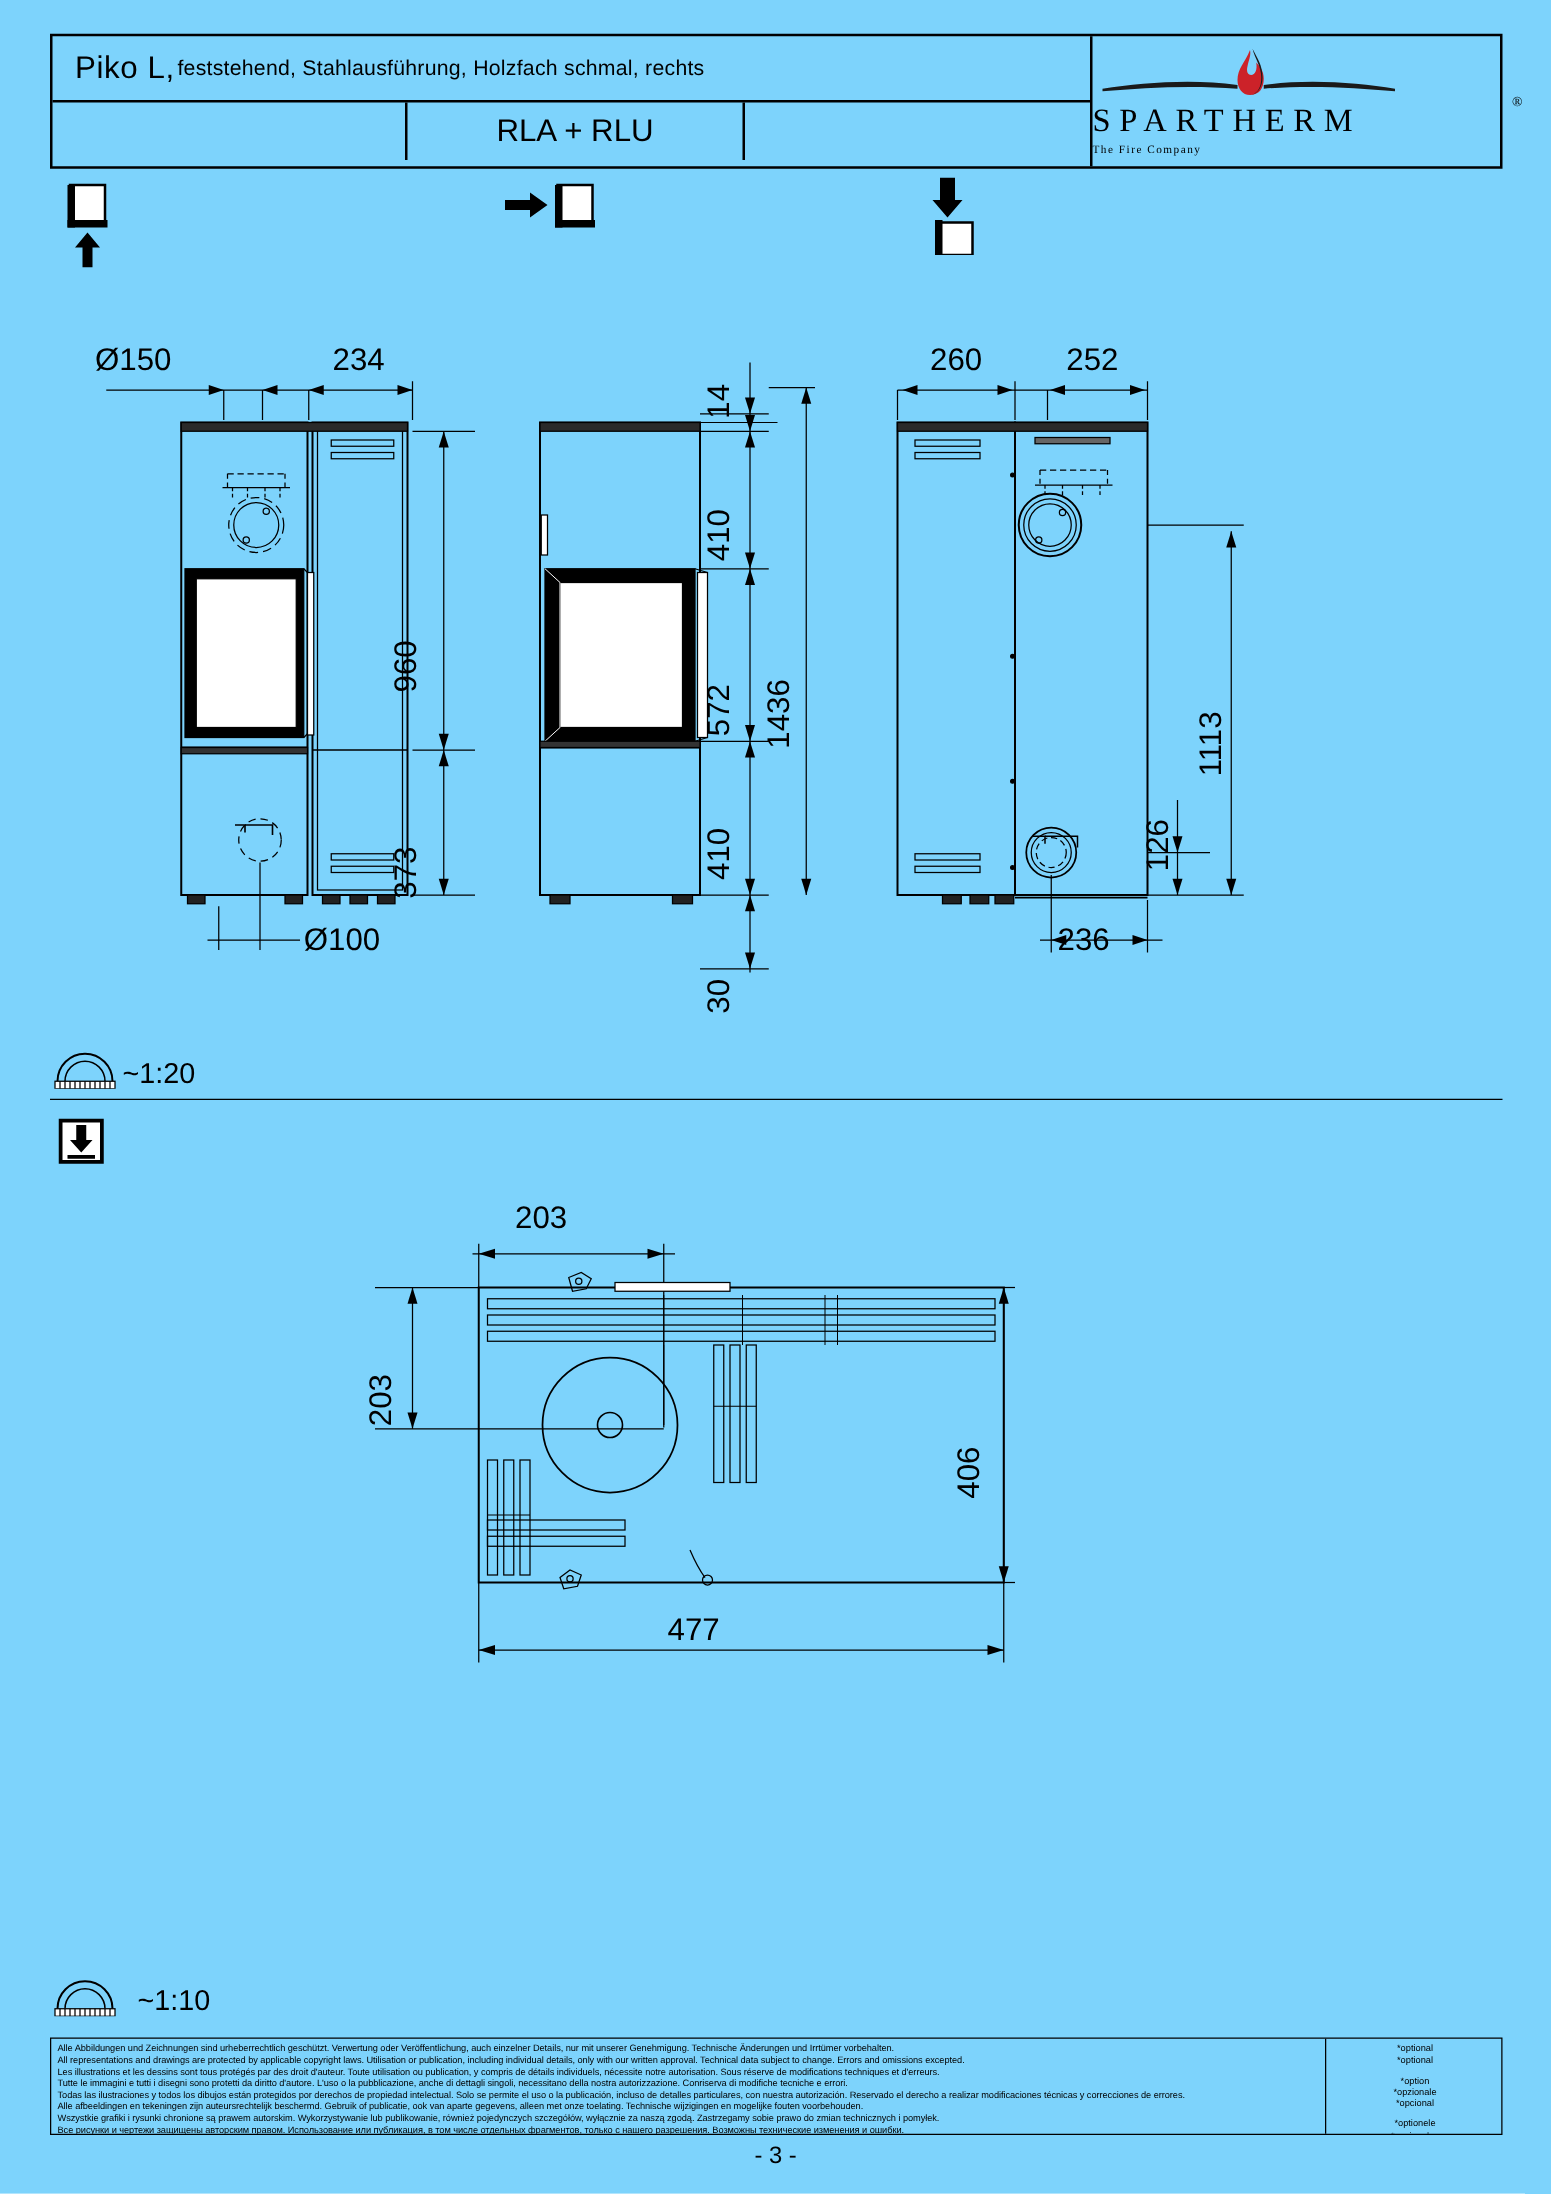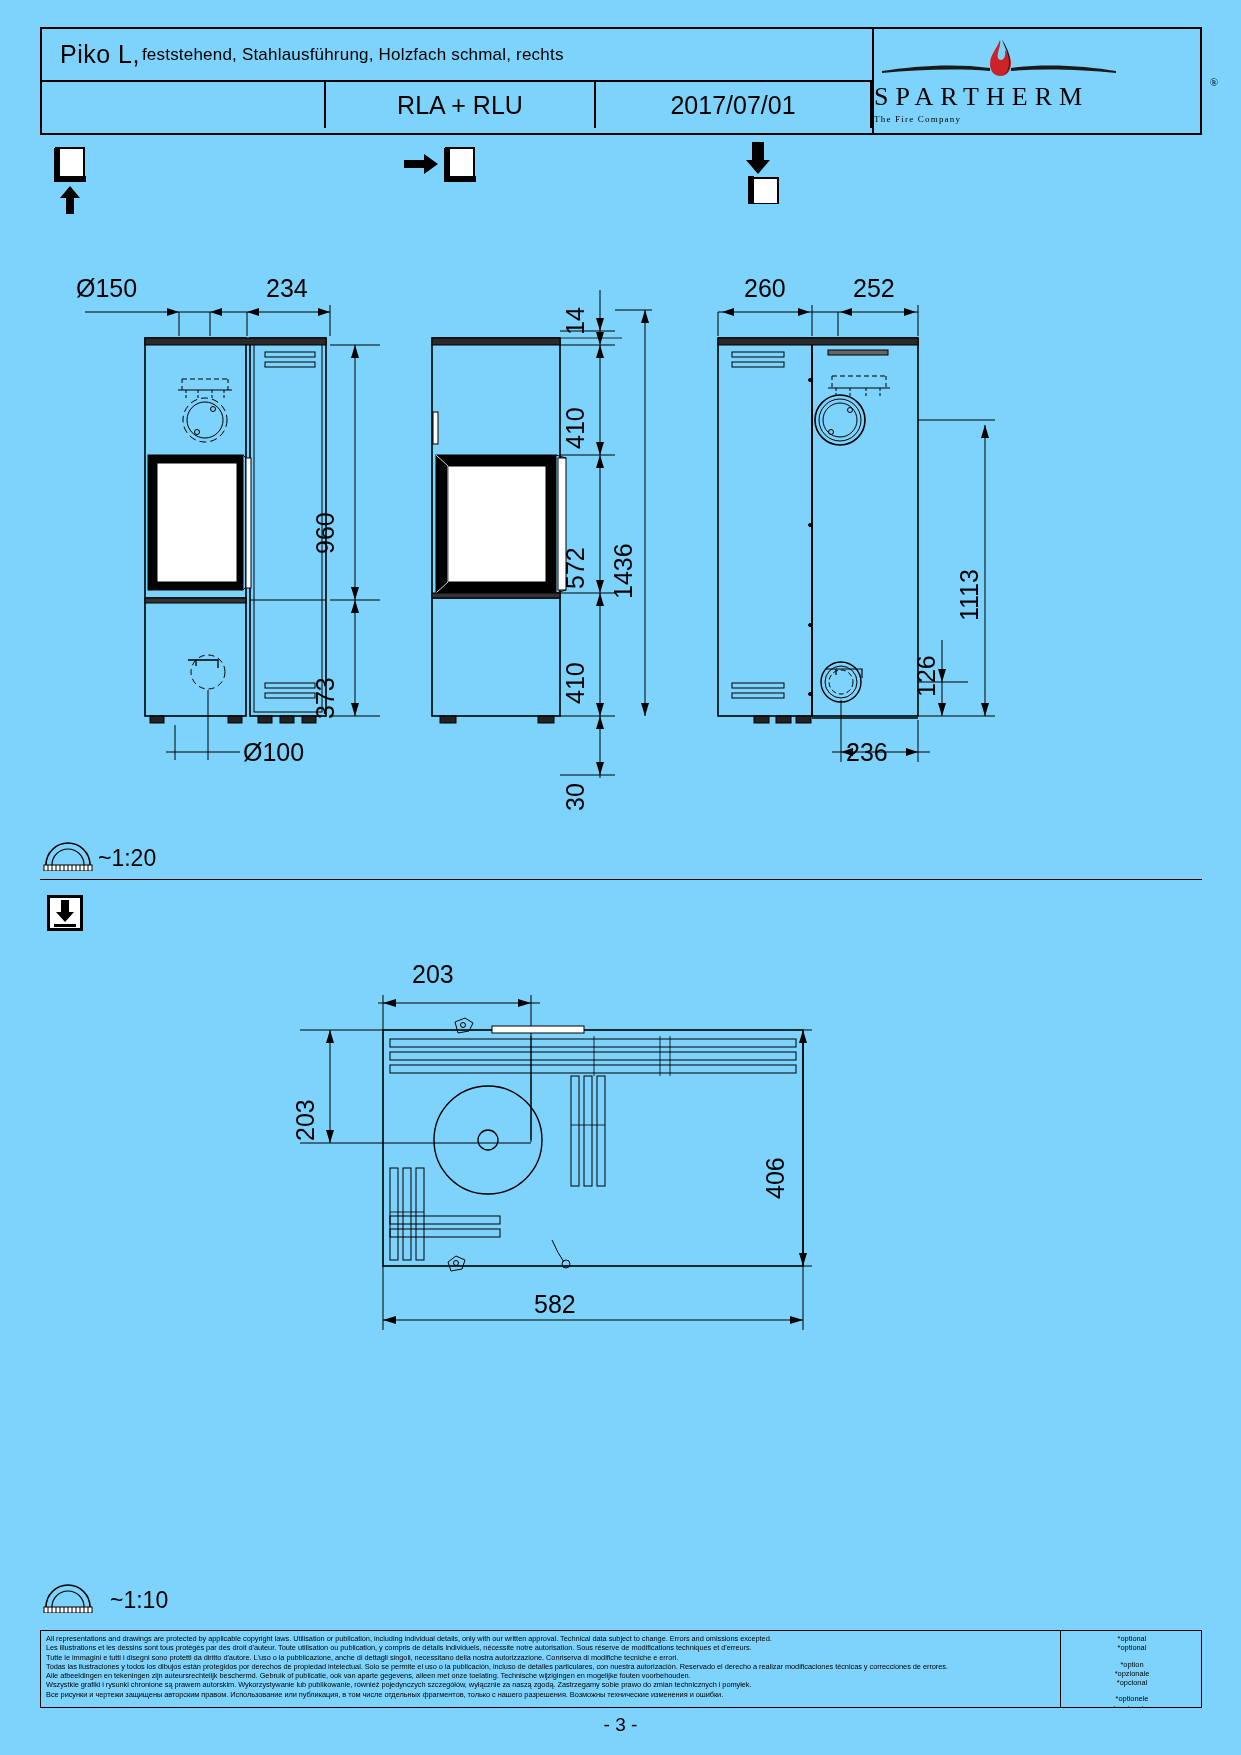--- a/index.html
+++ b/index.html
@@ -173,21 +173,20 @@
 
 <div id="page">
 
   <div class="titleblock">
     <div class="tb-row-top">
       <span class="tb-title-main">Piko L,</span>
       <span class="tb-title-sub">feststehend, Stahlausführung, Holzfach schmal, rechts</span>
     </div>
     <div class="tb-cell tb-cell-a"></div>
     <div class="tb-cell tb-cell-b">RLA + RLU</div>
-    <div class="tb-cell tb-cell-c">2017/07/01</div>
 
     <div class="tb-logo">
       <svg class="logo-flame" width="250" height="46" viewBox="0 0 250 46">
         <path d="M126 2 C122 12 116 17 116 26 C116 33 120 38 126 38 C133 38 137 33 137 25 C137 19 134 15 131 12 C132 18 130 22 127 22 C124 22 123 19 124 15 C125 10 127 6 126 2 Z" fill="#CC2229"></path>
         <path d="M128 1 C132 9 136 14 136 24 C136 32 132 37 127 38 C133 36 135 31 135 24 C135 15 130 9 128 1 Z" fill="#1a1a1a"></path>
         <path d="M8 33 C40 28 80 25 116 30 L116 33 C80 30 42 32 8 35 Z" fill="#1a1a1a"></path>
         <path d="M137 30 C172 25 212 28 242 33 L242 35 C210 32 172 30 137 33 Z" fill="#1a1a1a"></path>
       </svg>
       <div class="logo-word">
         <span>SPARTHERM</span><span class="logo-reg">®</span>
@@ -237,21 +236,21 @@
 
   <div class="dimtext" style="left:744px; top:274px;">260</div>
   <div class="dimtext" style="left:853px; top:274px;">252</div>
   <div class="dimtext v" style="left:984px; top:592px;">1113</div>
   <div class="dimtext v" style="left:941px; top:668px;">126</div>
   <div class="dimtext" style="left:846px; top:738px;">236</div>
 
   <div class="dimtext" style="left:412px; top:960px;">203</div>
   <div class="dimtext v" style="left:320px; top:1112px;">203</div>
   <div class="dimtext v" style="left:790px; top:1170px;">406</div>
-  <div class="dimtext" style="left:534px; top:1290px;">582</div>
+  <div class="dimtext" style="left:534px; top:1290px;">477</div>
 
   <svg class="abs" style="left:0; top:0;" width="1241" height="1420">
     <g stroke="#000" fill="none" stroke-width="1">
 
       <line x1="85" y1="312" x2="330" y2="312"></line>
       <line x1="179" y1="312" x2="179" y2="336"></line>
       <line x1="210" y1="312" x2="210" y2="336"></line>
       <line x1="247" y1="312" x2="247" y2="336"></line>
       <line x1="330" y1="305" x2="330" y2="336"></line>
       <polygon points="179,312 167,308 167,316" fill="#000" stroke="none"></polygon>
@@ -543,20 +542,21 @@
         <line x1="34" y1="24" x2="34" y2="30"></line>
       <line x1="38" y1="24" x2="38" y2="30"></line>
         <line x1="42" y1="24" x2="42" y2="30"></line>
       <line x1="46" y1="24" x2="46" y2="30"></line>
     </g>
   </svg>
   <div class="scaletext" style="left:110px; top:1587px;">~1:10</div>
 
   <div class="footer-box">
     <div class="footer-left">
+      <div class="f-line">Alle Abbildungen und Zeichnungen sind urheberrechtlich geschützt. Verwertung oder Veröffentlichung, auch einzelner Details, nur mit unserer Genehmigung. Technische Änderungen und Irrtümer vorbehalten.</div>
       <div class="f-line wrap">All representations and drawings are protected by applicable copyright laws. Utilisation or publication, including individual details, only with our written approval. Technical data subject to change. Errors and omissions excepted.</div>
       <div class="f-line">Les illustrations et les dessins sont tous protégés par des droit d'auteur. Toute utilisation ou publication, y compris de détails individuels, nécessite notre autorisation. Sous réserve de modifications techniques et d'erreurs.</div>
       <div class="f-line">Tutte le immagini e tutti i disegni sono protetti da diritto d'autore. L'uso o la pubblicazione, anche di dettagli singoli, necessitano della nostra autorizzazione. Conriserva di modifiche tecniche e errori.</div>
       <div class="f-line wrap">Todas las ilustraciones y todos los dibujos están protegidos por derechos de propiedad intelectual. Solo se permite el uso o la publicación, incluso de detalles particulares, con nuestra autorización. Reservado el derecho a realizar modificaciones técnicas y correcciones de errores.</div>
       <div class="f-line">Alle afbeeldingen en tekeningen zijn auteursrechtelijk beschermd. Gebruik of publicatie, ook van aparte gegevens, alleen met onze toelating. Technische wijzigingen en mogelijke fouten voorbehouden.</div>
       <div class="f-line">Wszystkie grafiki i rysunki chronione są prawem autorskim. Wykorzystywanie lub publikowanie, również pojedynczych szczegółów, wyłącznie za naszą zgodą. Zastrzegamy sobie prawo do zmian technicznych i pomyłek.</div>
       <div class="f-line">Все рисунки и чертежи защищены авторским правом. Использование или публикация, в том числе отдельных фрагментов, только с нашего разрешения. Возможны технические изменения и ошибки.</div>
     </div>
     <div class="footer-right">
       <div class="f-opt">*optional</div>

